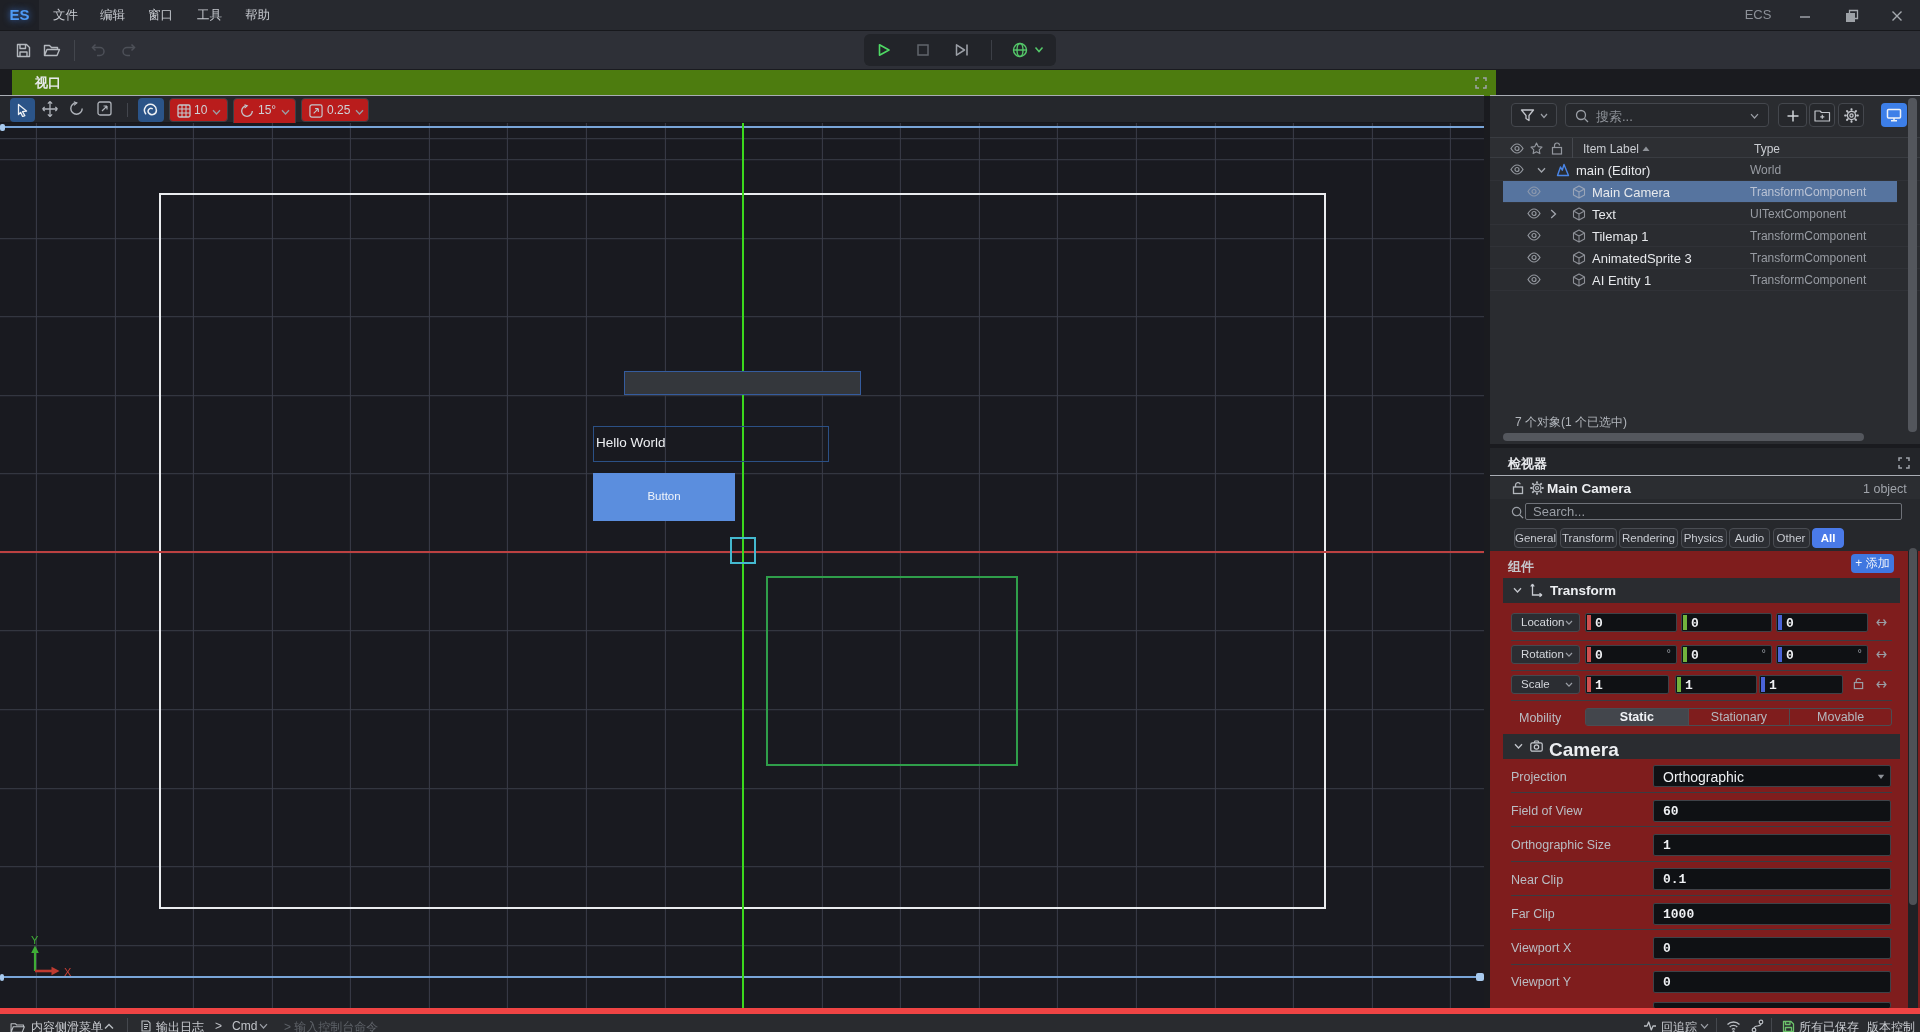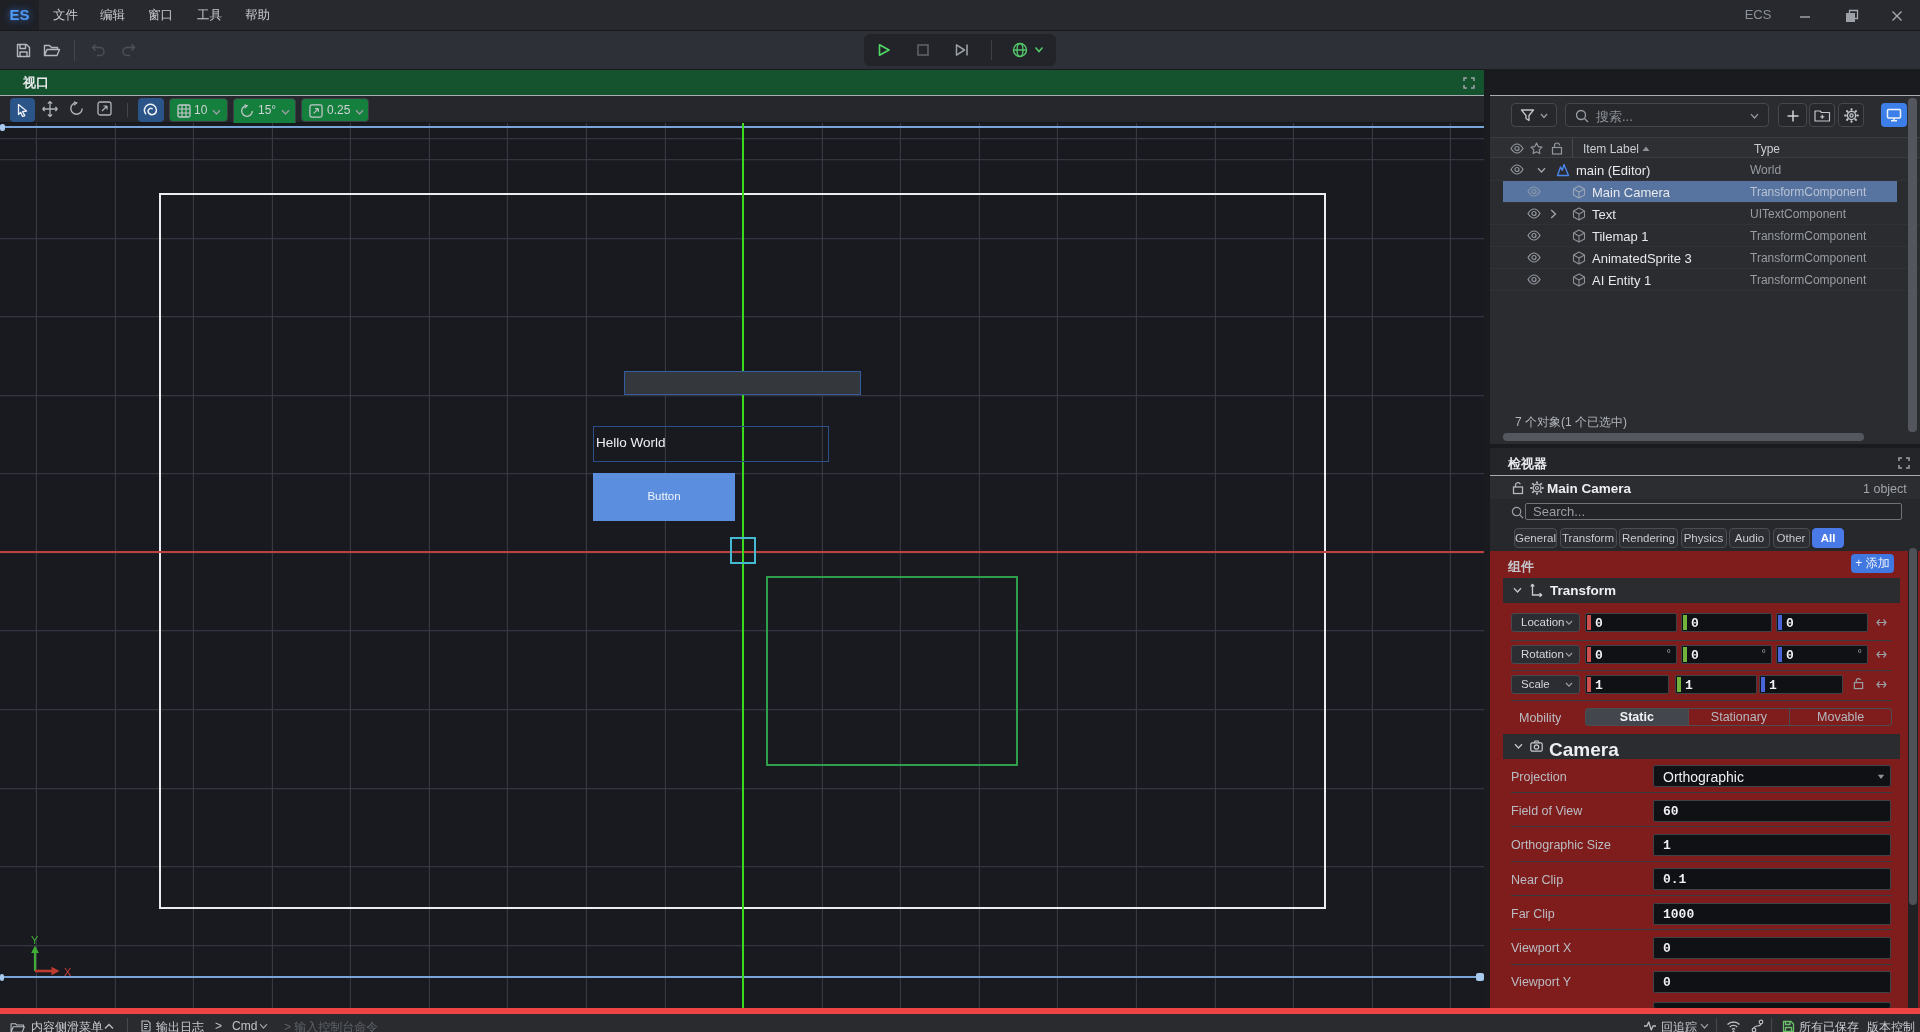--- a/index.html
+++ b/index.html
@@ -12,31 +12,31 @@
   #titlebar { left:0; top:0; width:1920px; height:31px; background:#27292f; border-bottom:1px solid #17181c; }
   #eslogo { left:0; top:0; width:39px; height:30px; background:#1e2026; color:#4f9bf7; font-weight:bold; font-size:15px; text-align:center; line-height:30px; text-shadow:0 0 7px rgba(70,140,255,.75); }
   .menuitem { top:0; height:30px; line-height:30px; color:#c7cad0; font-size:12.5px; }
   #ecs { left:1740px; top:0; width:36px; height:30px; line-height:30px; color:#8d9199; font-size:13px; text-align:center; }
 
   
   #toolbar { left:0; top:31px; width:1920px; height:39px; background:#2e3037; border-bottom:1px solid #1a1b20; }
   #playbox { left:864px; top:3px; width:192px; height:32px; background:#222429; border-radius:6px; }
 
   
-  .phead { top:70px; height:26px; background:#14532d; color:#e8eaed; font-size:13px; font-weight:bold; line-height:26px; }
+  .phead { top:70px; height:26px; background:#4d7c0f; color:#e8eaed; font-size:13px; font-weight:bold; line-height:26px;margin-left:12px; }
   .phead-line { top:95px; height:1px; background:#a9adb4; }
 
   
   #vp-toolbar { left:0; top:96px; width:1484px; height:27px; background:#25272c; border-bottom:1px solid #17181c; }
   #canvas { left:0; top:123px; width:1484px; height:885px; background:#191a20; overflow:hidden;
     background-image:
       repeating-linear-gradient(to right, #393c48 0px, #393c48 1px, transparent 1px, transparent 78.57px),
       repeating-linear-gradient(to bottom, #393c48 0px, #393c48 1px, transparent 1px, transparent 78.57px);
     background-position: 35.9px 36.2px; }
-  .tbtn { border:1px solid #3d4046; background:#15803d; border-radius:4px; color:#cfd2d7; font-size:12px; }
+  .tbtn { border:1px solid #3d4046; background:#b91c1c; border-radius:4px; color:#cfd2d7; font-size:12px; }
   .hrow { position:absolute; left:0; width:430px; height:22px; border-bottom:1px solid #303237; }
   .hlabel { position:absolute; top:4px; color:#e7e9ec; font-size:13px; font-weight:500; }
   .htype { position:absolute; left:260px; top:4px; color:#989ca3; font-size:12px; }
   .itab { display:inline-block; height:20px; margin-right:2.5px; border:1px solid #4a4d53; border-radius:4px; background:#2c2e33; color:#c8cbd1; font-size:11.5px; text-align:center; line-height:18px; vertical-align:top; }
   .itab.sel { background:#4a7ae8; border-color:#4a7ae8; color:#fff; font-weight:bold; }
   .lbox { width:69px; height:19px; background:#2b2d32; border:1px solid #46494f; border-radius:3px; color:#d4d7dc; font-size:11.5px; line-height:17px; }
   .vin { height:19px; background:#0f1114; border:1px solid #3f4248; border-radius:2px; overflow:hidden; }
   .vin i { position:absolute; left:1px; top:1px; bottom:1px; width:4px; }
   .vin b { position:absolute; left:9px; top:2px; font-family:"Liberation Mono", monospace; font-size:13px; color:#eef0f3; font-weight:bold; }
   .vin u { position:absolute; right:5px; top:1px; color:#9a9ea5; font-size:11px; text-decoration:none; }

